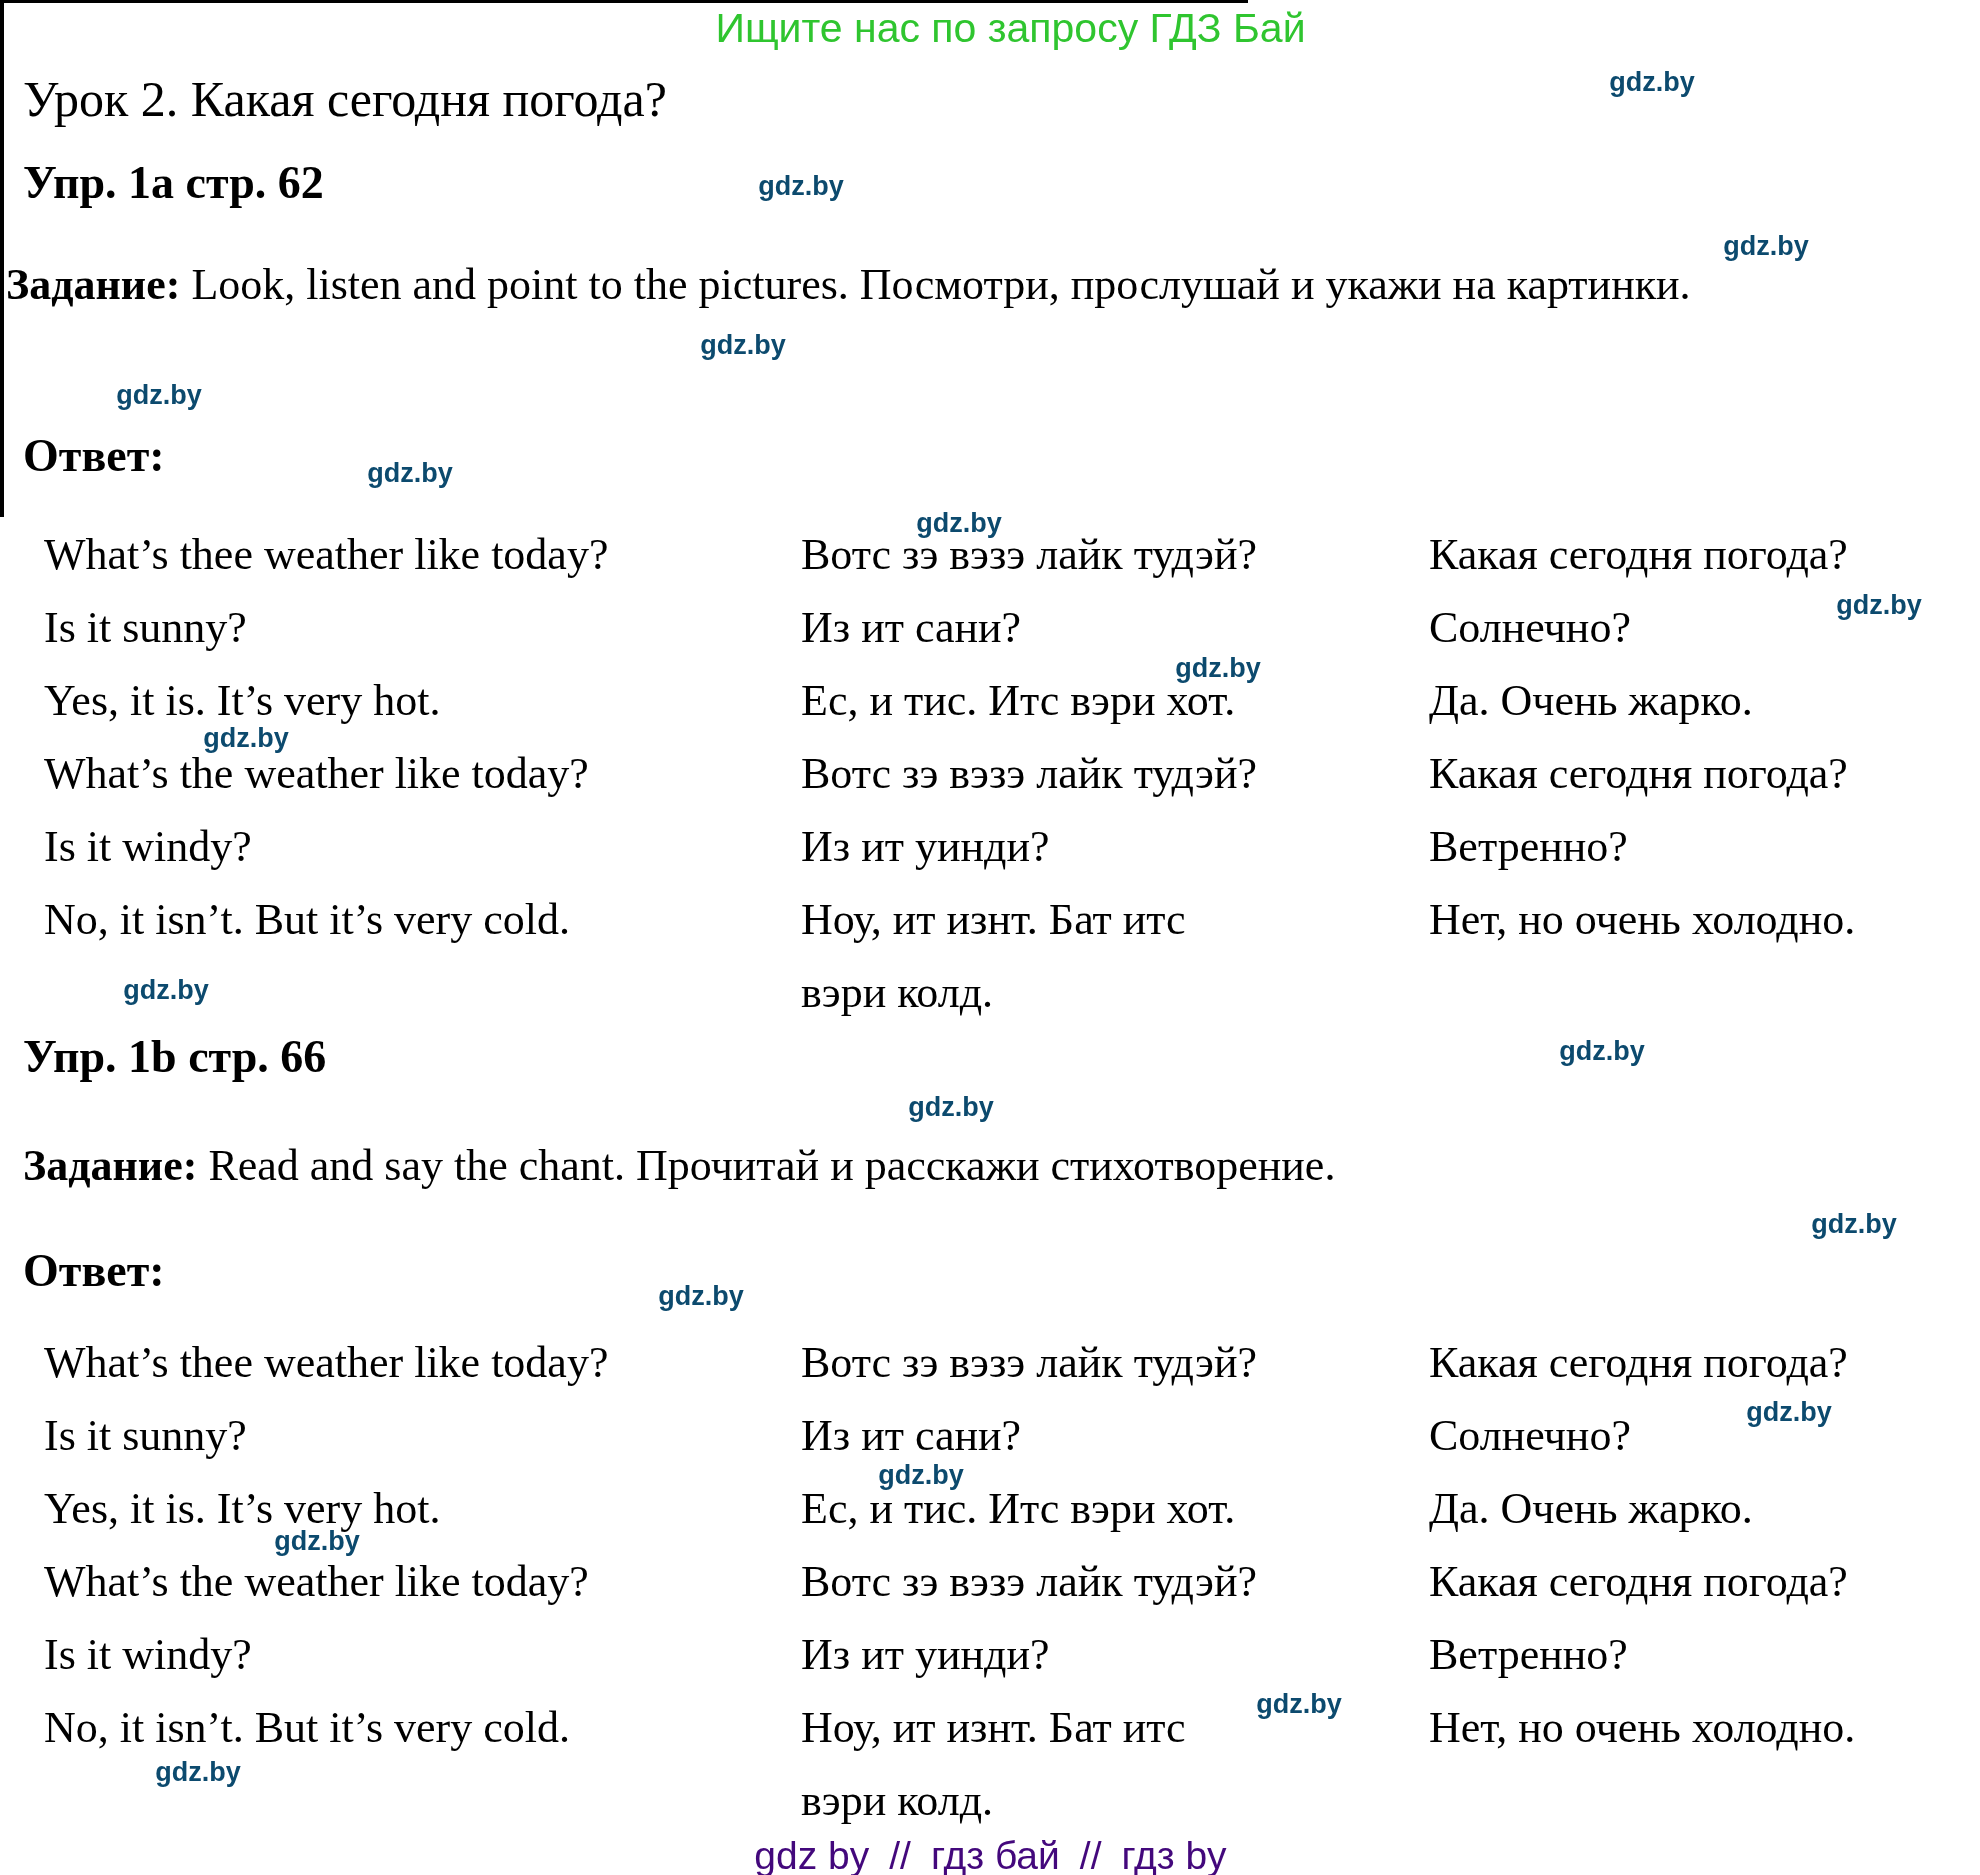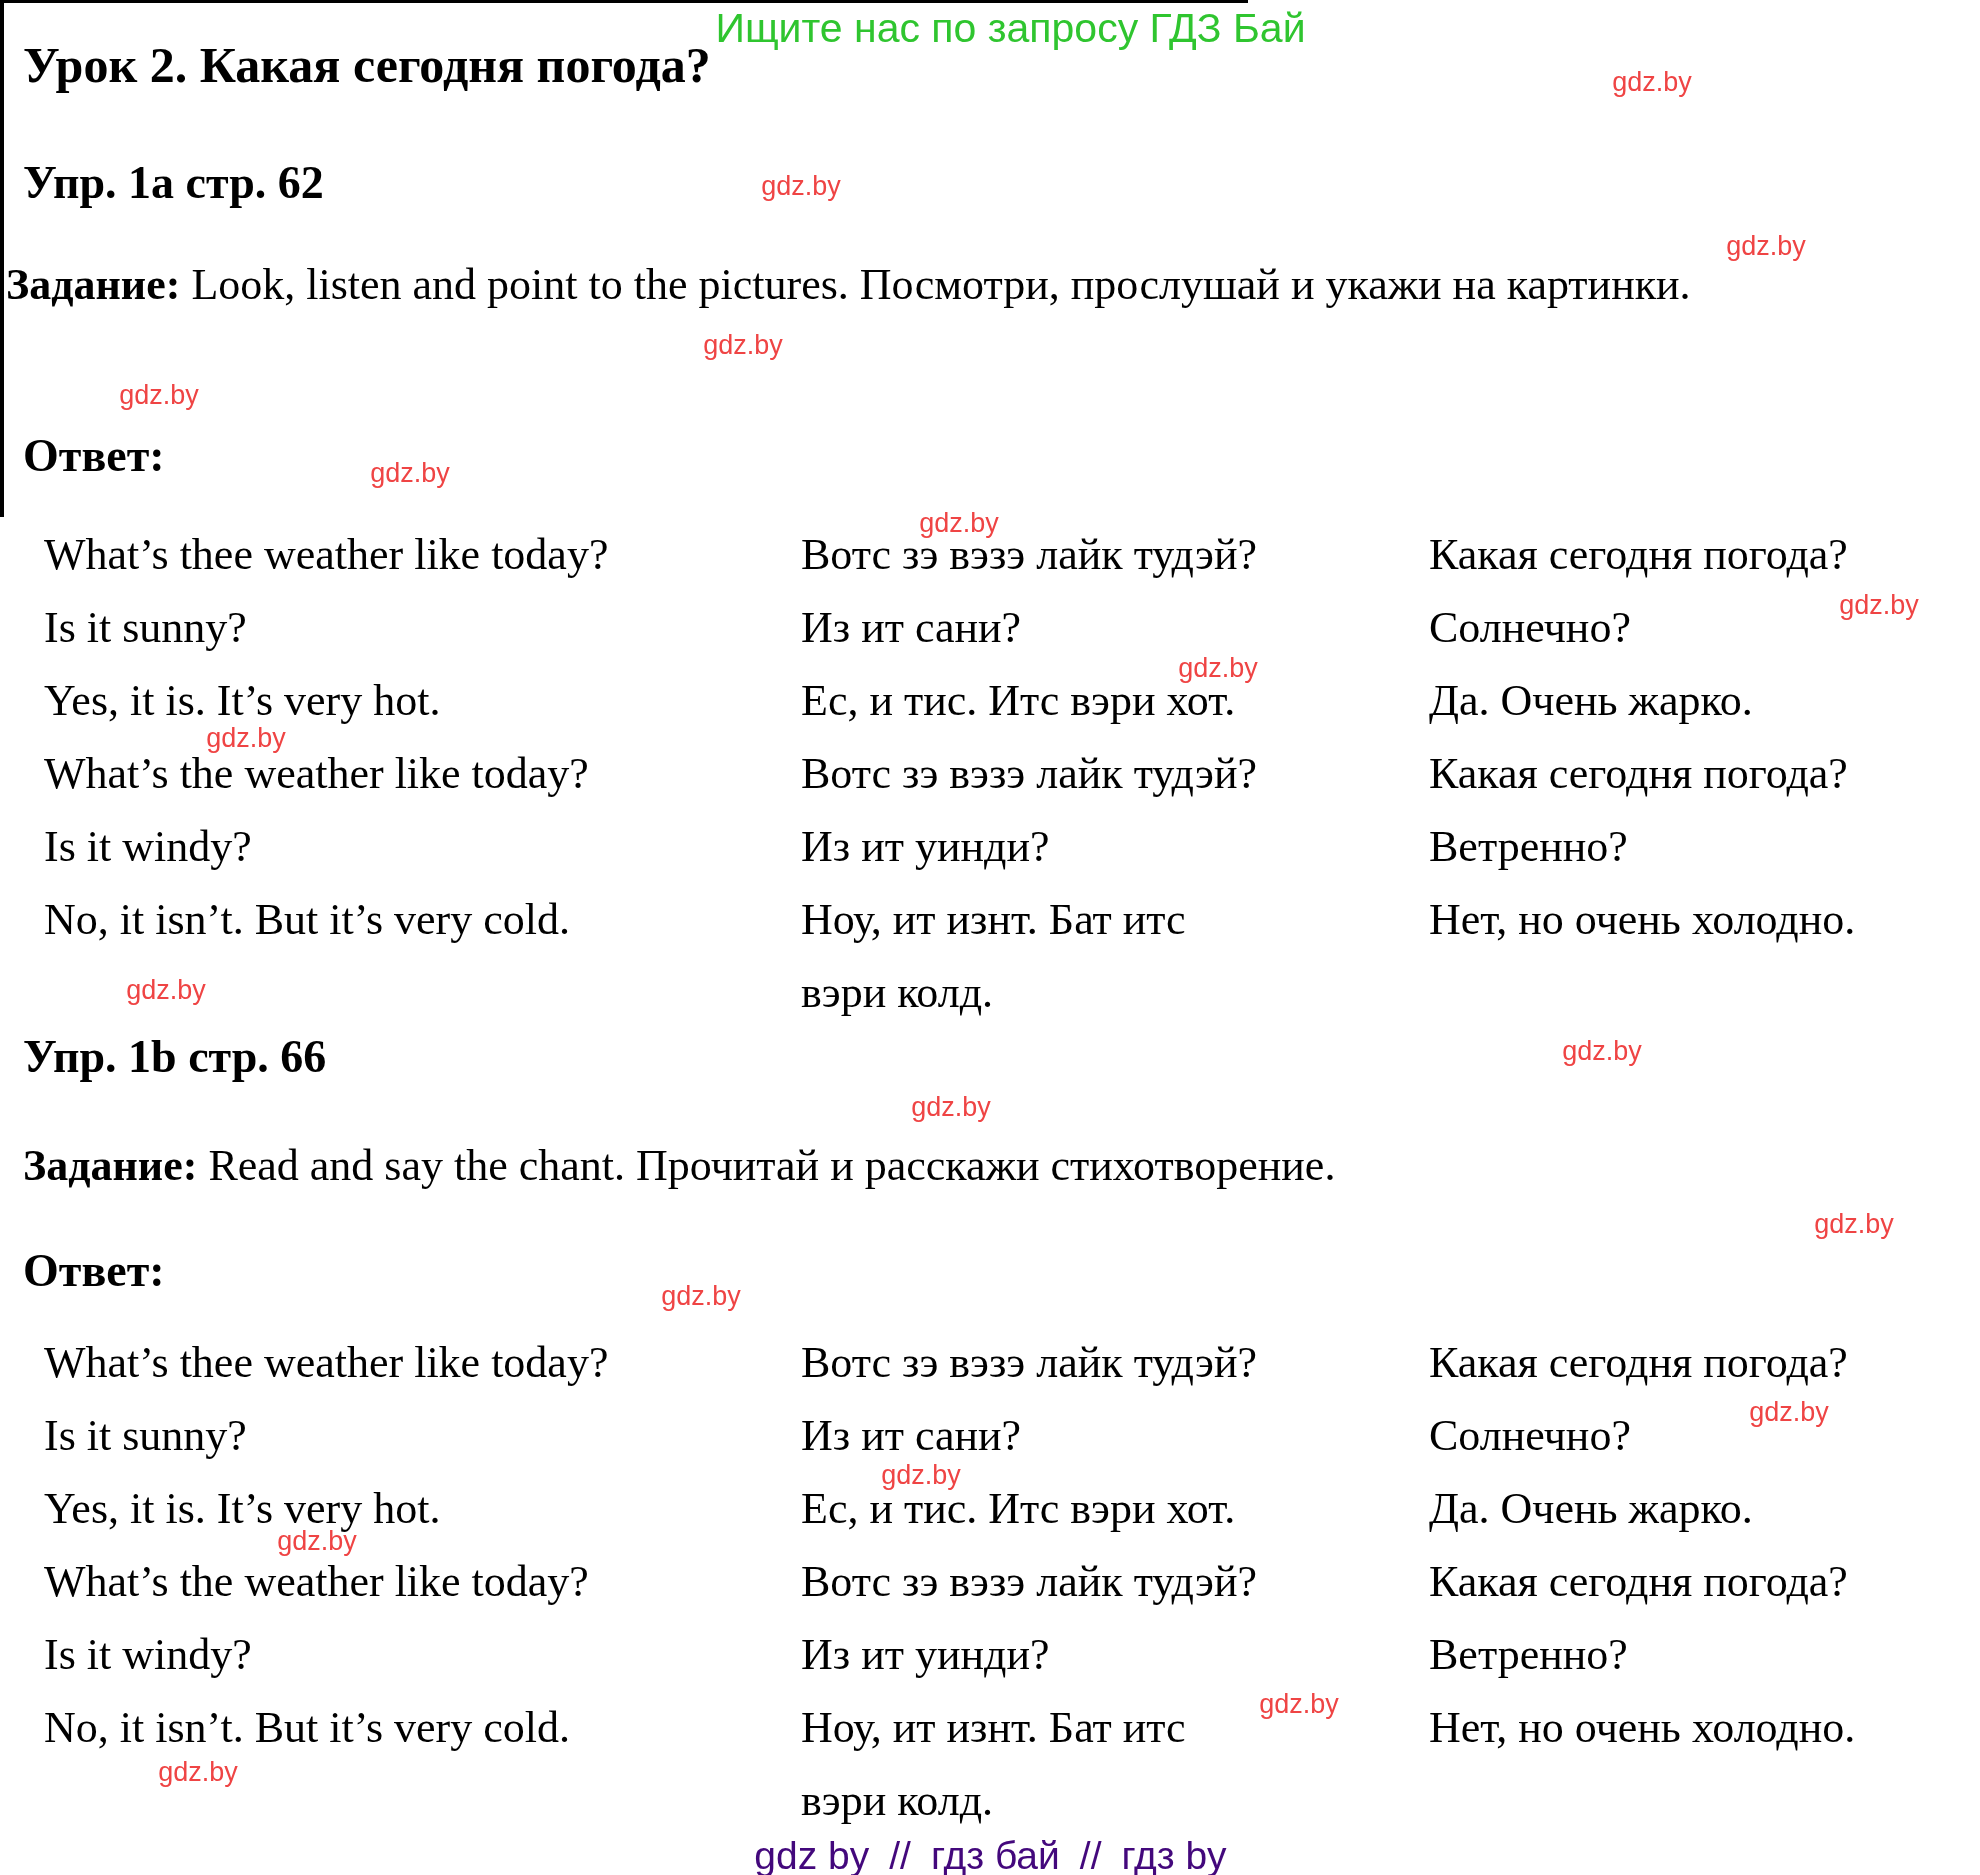--- a/index.html
+++ b/index.html
@@ -12,37 +12,37 @@
   
   .edge-top{left:0;top:0;width:1248px;height:2.8px;background:#000;}
   .edge-left{left:0;top:0;width:3.7px;height:517px;background:#000;}
   
   .banner{
     left:0;top:5.5px;width:100%;text-align:center;
     font-family:"Liberation Sans","DejaVu Sans",sans-serif;
     font-size:41px;line-height:44px;font-weight:500;
   }
   
-  .page-title{left:23px;top:38px;font-size:50px;line-height:55px;font-weight:bold;margin:0;}
+  .page-title{left:23px;top:72px;font-size:50px;line-height:55px;font-weight:normal;margin:0;}
   .ex-heading{font-size:46px;line-height:55px;font-weight:bold;margin:0;}
   .answer-heading{font-size:46px;line-height:55px;font-weight:bold;margin:0;}
   
   .task{font-size:44px;line-height:71px;margin:0;width:1837px;}
   .task strong{font-weight:bold;}
   
   .phrase-table{
     display:grid;grid-template-columns:757px 628px 1fr;
     width:1936px;font-size:44px;line-height:73px;
   }
   .phrase-table .cell{white-space:pre-line;}
   
   .wm{
     position:absolute;transform:translate(-50%,-50%);
     font-family:"Liberation Sans","DejaVu Sans",sans-serif;
-    font-size:27px;color:#ef4444;white-space:nowrap;
+    font-size:27px;color:#0c4a6e;white-space:nowrap;font-weight:bold;
   }
   
   .footer{
     left:0;top:1835px;width:100%;display:flex;justify-content:center;gap:20px;
     font-family:"Liberation Sans","DejaVu Sans",sans-serif;
     font-size:39px;line-height:42px;
   }
 </style>
 </head>
 <body>

